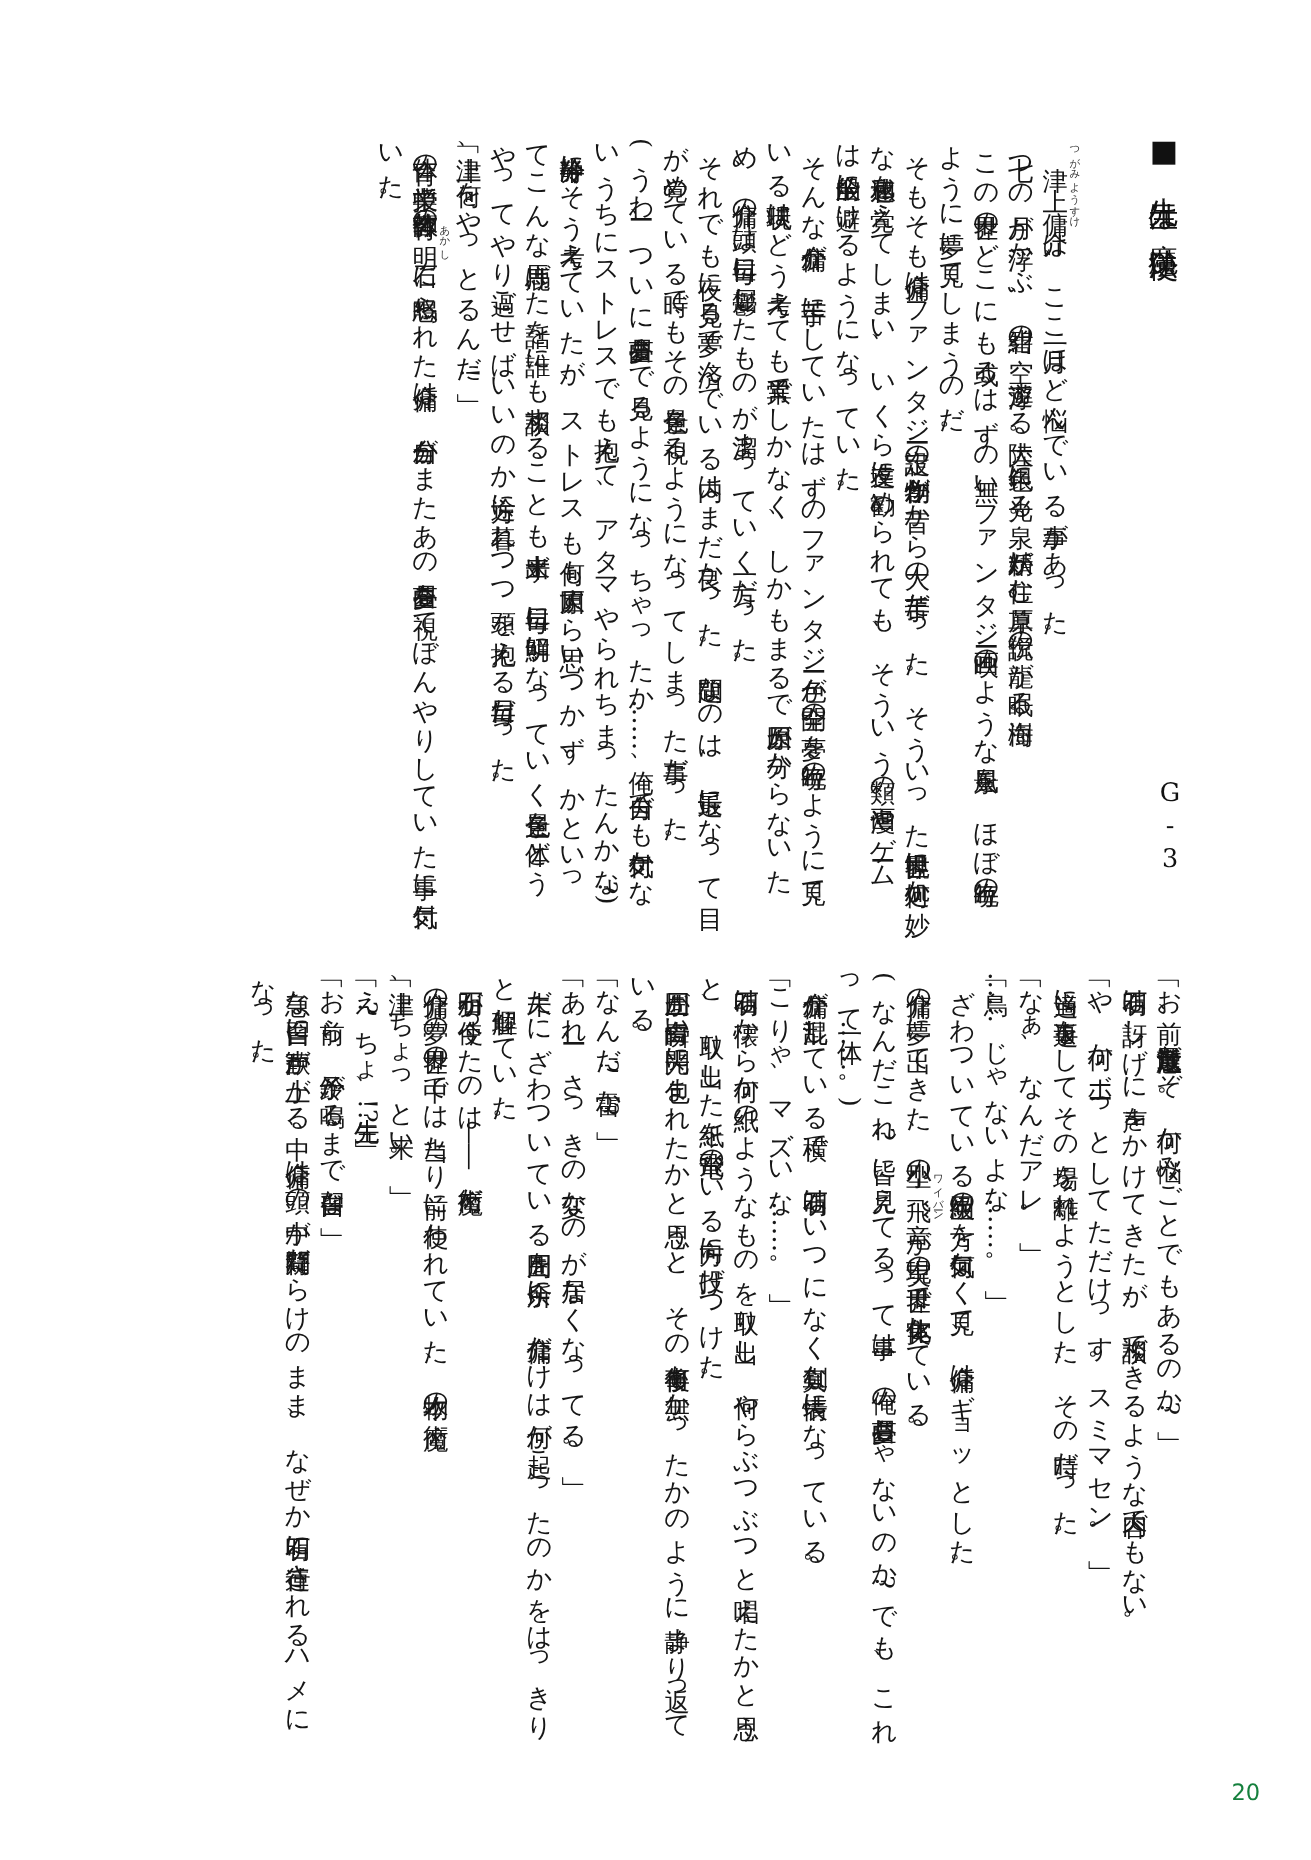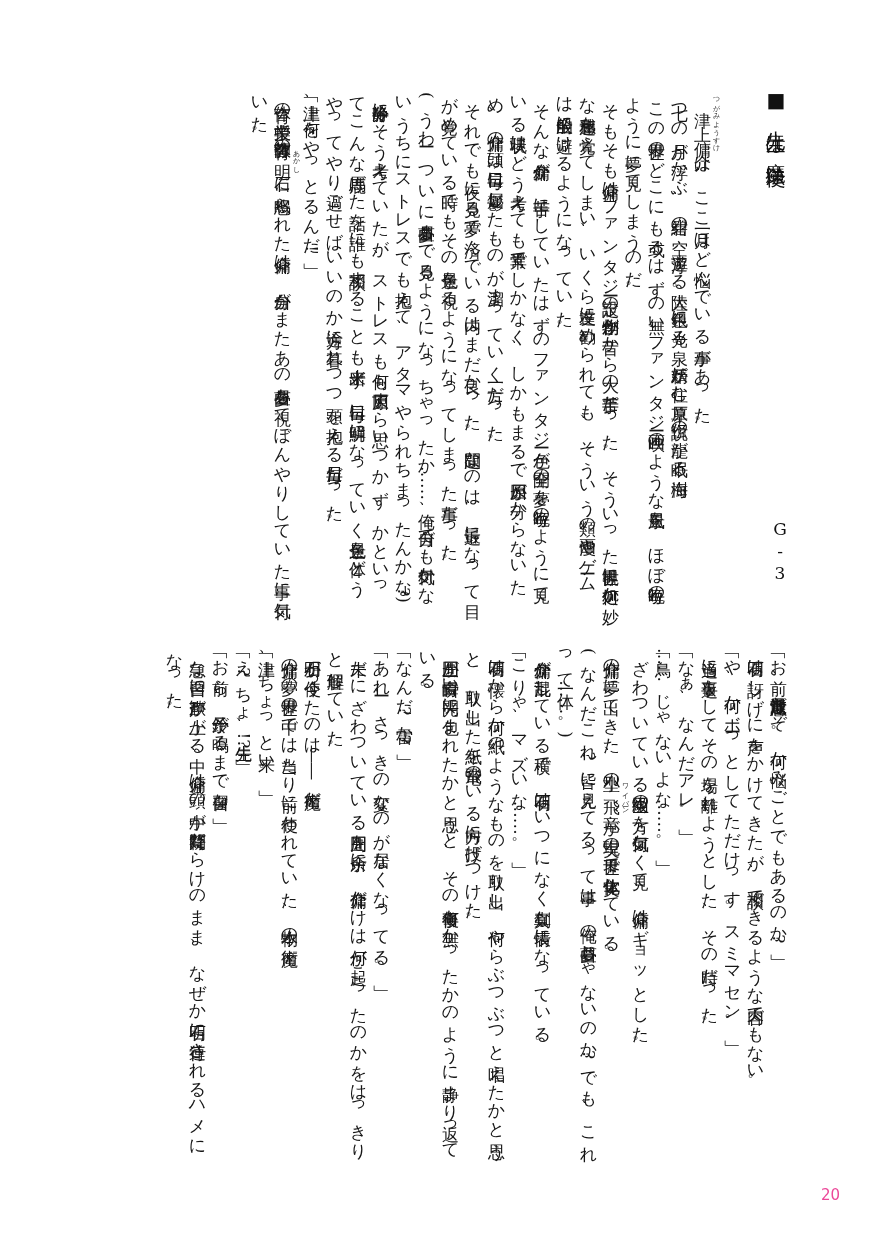--- a/index.html
+++ b/index.html
@@ -54,21 +54,21 @@
   ruby rt {
     font-size: 7px;
     letter-spacing: 0;
     color: #333;
   }
   .page-number {
     position: absolute;
     left: 821px; top: 1186px;
     font-size: 15px;
     font-family: "DejaVu Sans", sans-serif;
-    color: #ec4899;
+    color: #15803d;
   }
 </style>
 </head>
 <body>
 
 <div class="page">
 
   <header class="title-col vtext">
     <div class="story-title">■先生は魔法使い</div>
     <div class="story-code">G-3</div>

